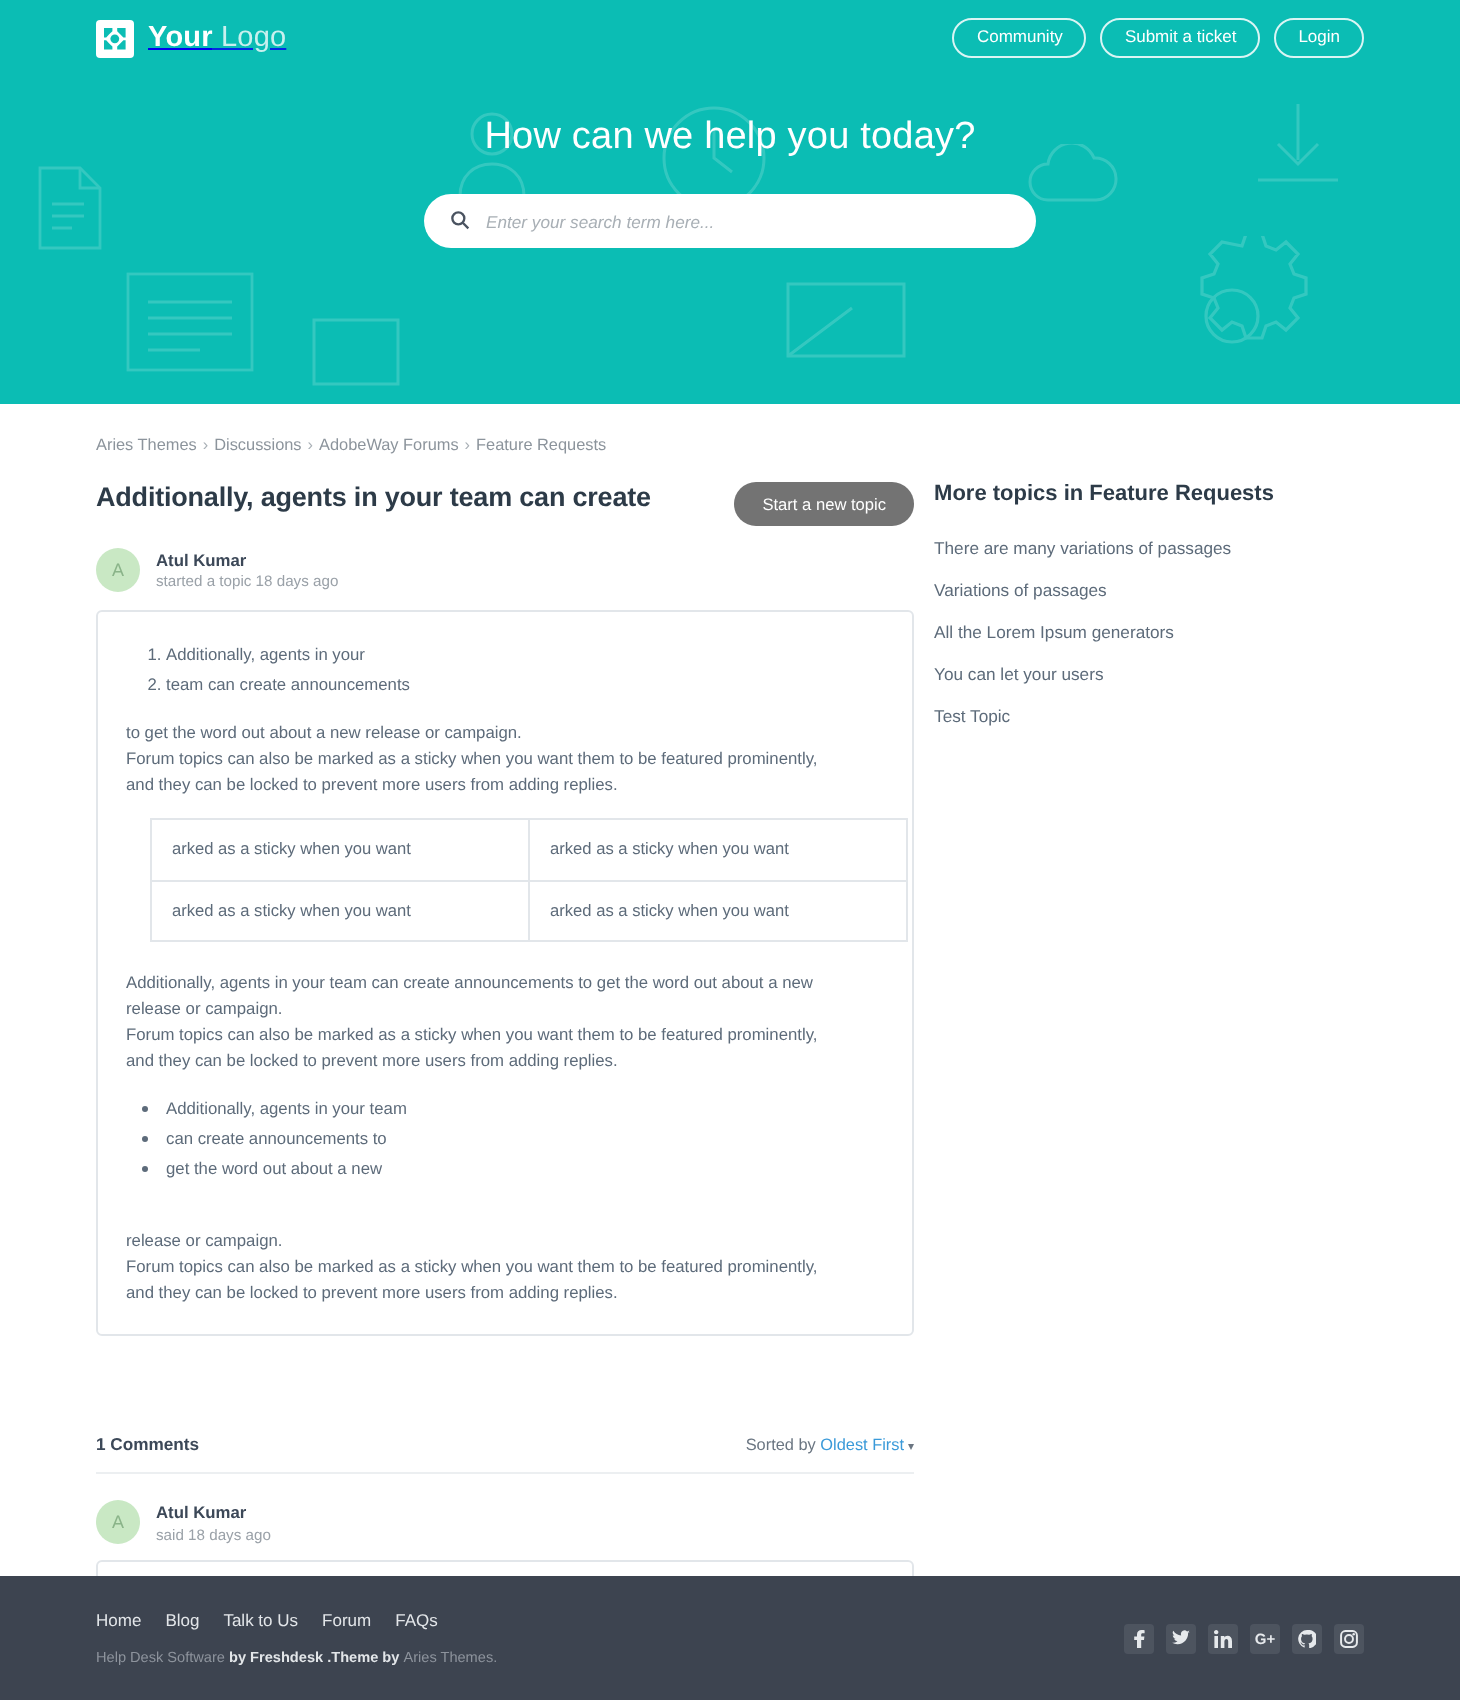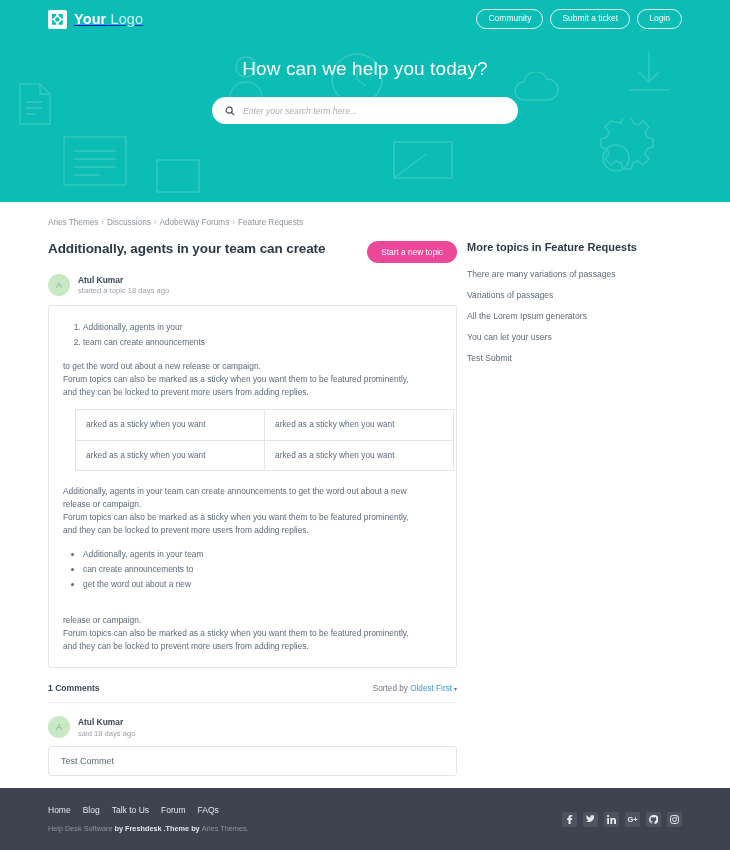--- a/index.html
+++ b/index.html
@@ -109,21 +109,21 @@
     align-items: flex-start;
     justify-content: space-between;
   }
   .topic-title {
     font-size: 13.5px;
     font-weight: bold;
     color: #2d3b48;
     letter-spacing: -.1px;
   }
   .new-topic-btn {
-    background: #ec4899;
+    background: #737373;
     color: #fff;
     border: none;
     border-radius: 11px;
     font-size: 8.3px;
     padding: 6px 14px;
     cursor: pointer;
     font-family: "Liberation Sans", sans-serif;
     white-space: nowrap;
   }
 
@@ -167,21 +167,21 @@
   }
 
   .comments-bar {
     display: flex;
     align-items: baseline;
     justify-content: space-between;
     margin-top: 15px;
     padding-bottom: 9px;
     border-bottom: 1px solid #eceff1;
   }
-  .comments-count { font-size: 8.6px; font-weight: bold; color: #3c4858; }
+  .comments-count { font-size: 8.6px; font-weight: bold; color: #3c4858; margin-top: 34px; }
   .sorted-by { font-size: 8.2px; color: #6b7682; }
   .sorted-by a { color: #3a9ad9; text-decoration: none; margin-top: 46px; }
   .caret { font-size: 6px; color: #6b7682; margin-left: 2px; }
 
   .comment-author { margin-top: 13px; }
   .comment-box {
     border: 1px solid #e2e6ea;
     border-radius: 3px;
     margin-top: 8px;
     padding: 9px 12px;
@@ -417,21 +417,21 @@
         <a href="#">Login</a><span> or </span><a href="#">Signup</a><span> to post a comment</span>
       </div>
     </div>
 
     <div class="col-side">
       <div class="side-title">More topics in Feature Requests</div>
       <a class="side-link" href="#">There are many variations of passages</a>
       <a class="side-link" href="#">Variations of passages</a>
       <a class="side-link" href="#">All the Lorem Ipsum generators</a>
       <a class="side-link" href="#">You can let your users</a>
-      <a class="side-link" href="#">Test Submit</a>
+      <a class="side-link" href="#">Test Topic</a>
     </div>
   </div>
 
   <div class="contact">
     <div class="contact-title">Contact Us</div>
     <div class="contact-cols">
 
       <a class="contact-item" href="#" style="text-decoration:none">
         <span class="contact-ico">
           <svg width="14" height="13" viewBox="0 0 14 13">

